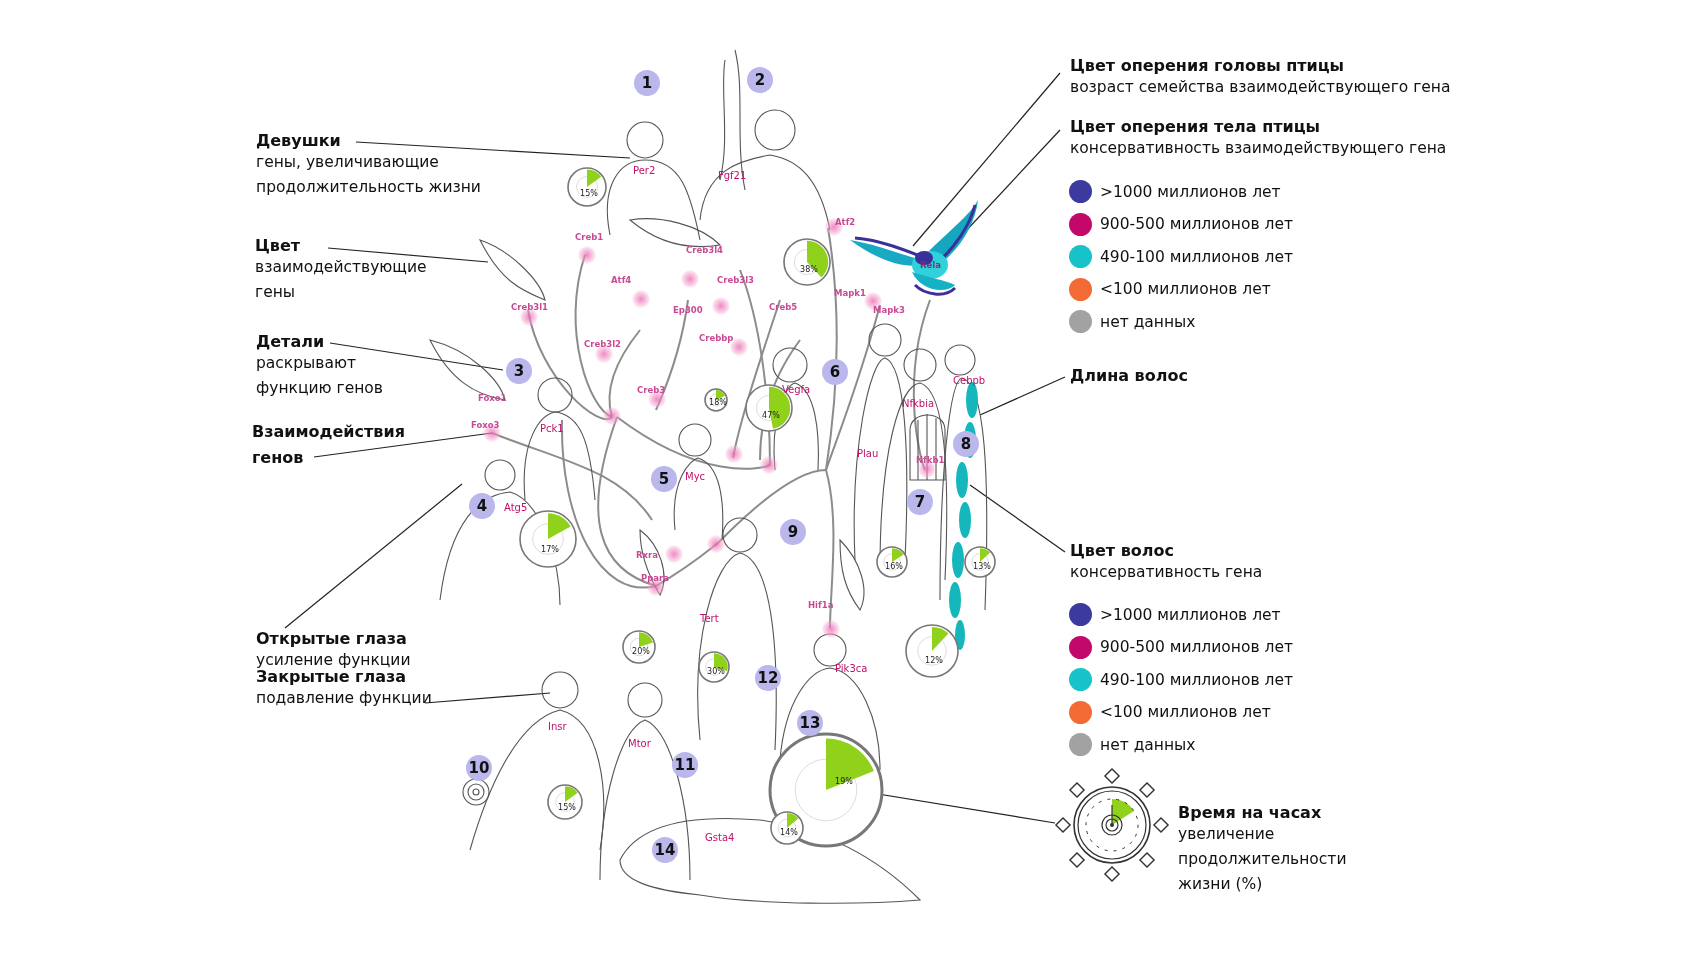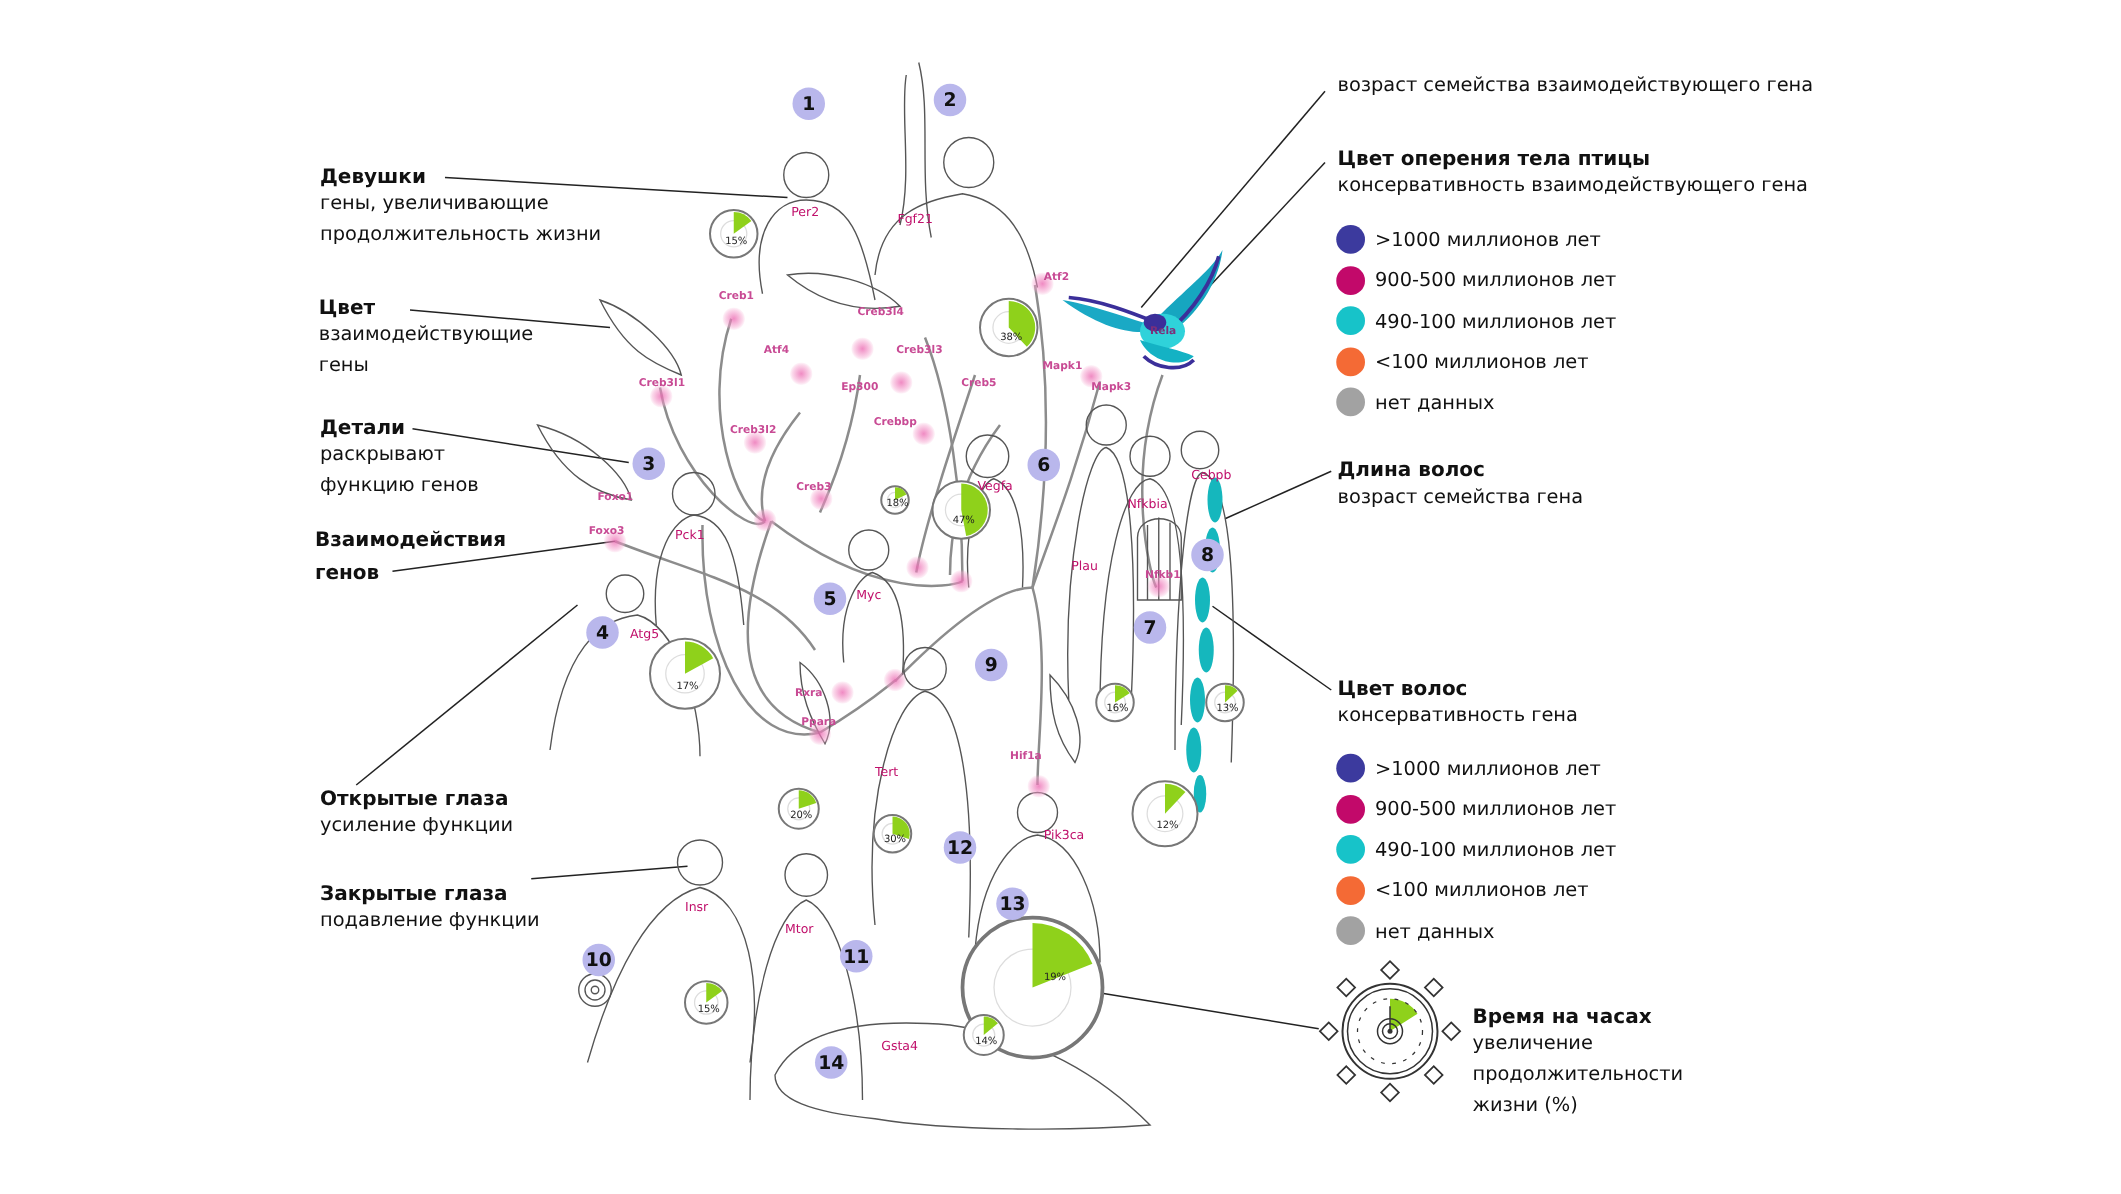--- a/index.html
+++ b/index.html
@@ -331,26 +331,27 @@
   <div class="note-sub">функцию генов</div>
 </div>
 <div class="abs" style="left:252px;top:419px;line-height:26px">
   <div class="note-title">Взаимодействия</div>
   <div class="note-title">генов</div>
 </div>
 <div class="abs" style="left:256px;top:629px">
   <div class="note-title">Открытые глаза</div>
   <div class="note-sub">усиление функции</div>
 </div>
-<div class="abs" style="left:256px;top:705px">
+<div class="abs" style="left:256px;top:667px">
   <div class="note-title">Закрытые глаза</div>
   <div class="note-sub">подавление функции</div>
 </div>
 
 <div class="abs" style="left:1070px;top:56px">
+  <div class="note-title">Цвет оперения головы птицы</div>
   <div class="note-sub">возраст семейства взаимодействующего гена</div>
 </div>
 <div class="abs" style="left:1070px;top:117px">
   <div class="note-title">Цвет оперения тела птицы</div>
   <div class="note-sub">консервативность взаимодействующего гена</div>
 </div>
 
 <div id="scale1">
     <div class="legend-row" style="left: 1069px; top: 180px;">
       <span class="dot" style="background: rgb(60, 58, 158);"></span>
@@ -369,21 +370,20 @@
       <span>&lt;100 миллионов лет</span>
     </div>
     <div class="legend-row" style="left: 1069px; top: 310px;">
       <span class="dot" style="background: rgb(162, 162, 162);"></span>
       <span>нет данных</span>
     </div>
   </div>
 
 <div class="abs" style="left:1070px;top:366px">
   <div class="note-title">Длина волос</div>
-  <div class="note-sub">возраст семейства гена</div>
   <div style="height:10px"></div>
 </div>
 
 <div class="abs" style="left:1070px;top:541px">
   <div class="note-title">Цвет волос</div>
   <div class="note-sub">консервативность гена</div>
 </div>
 
 <div id="scale2">
     <div class="legend-row" style="left: 1069px; top: 603px;">

